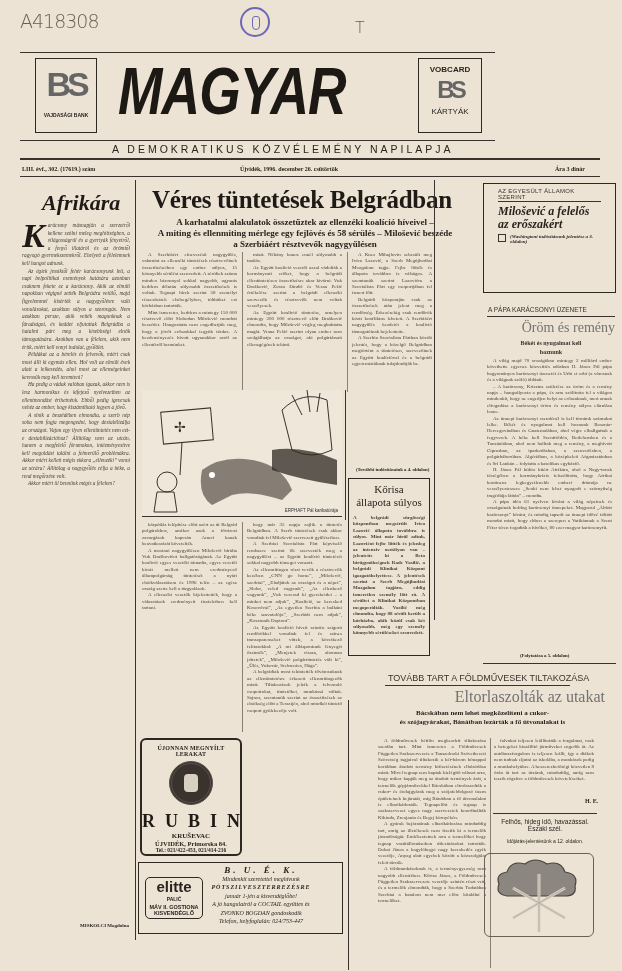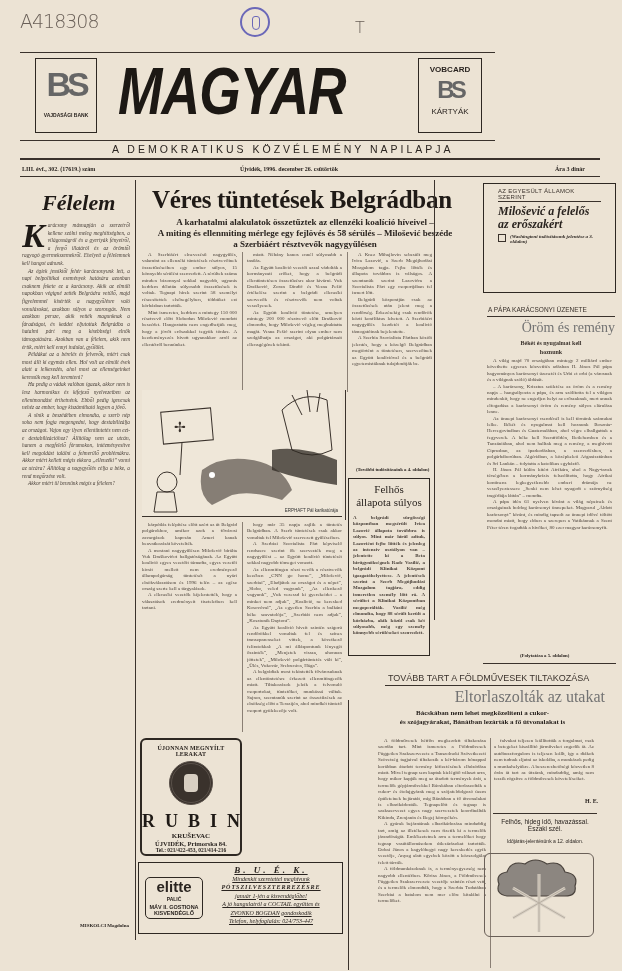--- a/index.html
+++ b/index.html
@@ -58,21 +58,21 @@
 </div>
 <div class="rule" style="left:20px;top:140px;width:475px;height:1px;"></div>
 <div class="abs tagline" style="left:112px;top:143px;">A DEMOKRATIKUS KÖZVÉLEMÉNY NAPILAPJA</div>
 <div class="rule" style="left:20px;top:158px;width:580px;height:2px;"></div>
 
 <div class="abs issueline" style="left:22px;top:166px;">LIII. évf., 302. (17619.) szám</div>
 <div class="abs issueline" style="left:240px;top:166px;">Újvidék, 1996. december 26. csütörtök</div>
 <div class="abs issueline" style="left:555px;top:166px;">Ára 3 dinár</div>
 <div class="rule" style="left:20px;top:176px;width:580px;height:1px;"></div>
 
-<div class="abs h-felelem" style="left:42px;top:190px;">Félelem</div>
+<div class="abs h-felelem" style="left:42px;top:190px;">Afrikára</div>
 <div class="abs txt ital" style="left:22px;top:222px;width:108px;height:690px;font-size:5.3px;line-height:7.6px;">
   <span class="dropcap">K</span>
   <p style="text-indent:0;">arácsony másnapján a szerzetről kellene szólni meleg meghittségben, a világosságról és a gyertyák fényeiről, a fenyő illatáról és az örömtől ragyogó gyermekszemekről. Ehelyett a félelemnek kell hangot adnunk.</p>
   <p>Az égiek jessiktől fehér karácsonyunk lett, a napi belpolitikai események hatására azonban csaknem fekete ez a karácsony. Akik az elmúlt napokban végigné zették Belgrádra vetülő, majd figyelemmel kísérték a nagygyűlésre való vonulásokat, azokban súlyos a szorongás. Nem azokban persze, akik vették magunknak a fáradságot, és keddet eljutottak Belgrádba a hatalmi párt meg a kisebbségi elnök támogatására. Azokban van a félelem, akik nem értik, miért kell ennyi indulat, gyűlölet.</p>
   <p>Példákat az a bérelés és felvevők, miért csak most állt ki egymás ellen. Hol volt az elmúlt évek alatt a lelkesedés, ahol most az ellenségeinket keressük meg kell teremteni?</p>
   <p>Ha pedig a vádak valóban igazak, akkor nem is lesz harmonikus és kifejező nyelvezetben az ellentmondást érthetnénk. Ebből pedig igencsak nehéz az ember, hogy kiszámítható legyen a jövő.</p>
   <p>A slnik a beszédében elmondta, a szerb nép soha nem fogja megengedni, hogy destabilizálja az országot. Vajon egy ilyen ellentüntetés nem ezt-e destabilizációhoz? Állítólag nem az utcán, hanem a megfelelő fórumokon, intézményesítve kell megoldást találni a felmerülő problémákra. Akkor miért kellett mégis ekkora „ellenzéki” vonni az utcára? Állítólag a nagygyűlés célja a béke, a rend megőrzése volt.</p>
   <p>Akkor miért ül bennünk mégis a félelem?</p>
 </div>
 <div class="abs" style="left:80px;top:923px;font-size:5px;font-weight:bold;">MISKOLCI Magdolna</div>
@@ -130,21 +130,21 @@
 <div class="abs txt" style="left:247px;top:522px;width:95px;height:330px;">
   <p>hogy már 35 napja zajlik a tüntetés Belgrádban. A Szerb tüntetések csak akkor vonultak fel Milošević szervezett gyűléseiben.</p>
   <p>A Szerbiai Szocialista Párt képviselő rendszere szerint ők szervezték meg a nagygyűlést – az Együtt koalíció tüntetését sokkal nagyobb tömeget vonzott.</p>
   <p>Az ellenmitingen részt vevők a résztvevők kezében „CNN go home”, „Milošević, szerbiai”, „Eladjátok az országot és a népet”, „Slobo, veled vagyunk”, „Az ellenkező vagyunk”, „Vuk vezessd ki gyerekeidet – a minket nem adjuk”, „Koalíció, ne keresked Kosovóval”, „Az egyetlen Szerbia a balkáni béke szavatolója”, „Szerbiát nem adjuk”, „Kosztunik Daytont”.</p>
   <p>Az Együtt koalíció híveit szintén szigorú rendőrökkel vonultak fel és színes transzparenseket vittek, a következő feliratokkal: „A mi álláspontunk lényegét őszinték”, „Menjetek vissza, ahonnan jöttetek”, „Milošević polgártüntetés vált ki”, „Ülés, Vukovár, Srebrenica, Hága”.</p>
   <p>A belgrádiak most tekintették fővárosuknak az ellentüntetésre érkezett ellenmitingezők miatt. Tiltakozások jelzik a felvonuló csoportokat, tüntetőket, munkássá váltak. Sajnos, szemtanúk szerint az összetűzések az elnökség előtt a Terazijén, ahol mindkét tüntető csoport gyülekezője volt.</p>
 </div>
 
 <div class="abs box" style="left:348px;top:478px;width:82px;height:178px;padding:4px;">
   <div style="font-size:11px;text-align:center;line-height:13px;color:#2a2420;">
-    <div>Felhős</div>
+    <div>Kőrisa</div>
     <div>állapota súlyos</div>
   </div>
   <div class="txt" style="font-weight:bold;margin-top:6px;height:125px;">A belgrádi sürgősségi központban megsérült Ivica Lazović állapota továbbra is súlyos. Mint már hírül adtuk, Lazovićot fejbe lőtték és jelenleg az intenzív osztályon van – jelentette ki a Beta hírügynökségnek Rade Vasilić, a belgrádi Klinikai Központ igazgatóhelyettese. A jelentések szerint a Szerb Megújhodási Mozgalom tagjára, eddig ismeretlen személy lőtt rá. A sérültet a Klinikai Központban megoperálták. Vasilić még elmondta, hogy 88 sérült került a kórházba, akik közül csak két súlyosabb, még egy személy könnyebb sérüléseket szenvedett.</div>
 </div>
 
 <div class="rule" style="left:434px;top:180px;width:1px;height:440px;"></div>
 
 <div class="abs box" style="left:483px;top:183px;width:133px;height:110px;padding:4px 14px;">
   <div class="kicker" style="border-bottom:1px solid #3a322c;padding-bottom:1px;">AZ EGYESÜLT ÁLLAMOK SZERINT</div>
   <div class="side-h" style="margin-top:3px;">
@@ -223,21 +223,21 @@
   <div class="bold-c" style="font-size:5.5px;">Tel.: 021/422-453, 021/414-216</div>
 </div>
 
 <div class="abs box" style="left:138px;top:862px;width:205px;height:72px;">
   <div class="abs" style="left:6px;top:14px;width:56px;height:40px;border:1.5px solid #2e2822;border-radius:5px;text-align:center;">
     <div style="font-family:'Liberation Sans',sans-serif;font-weight:900;font-size:15px;line-height:11px;margin-top:-7px;background:#ece3d4;display:inline-block;padding:0 2px;">elitte</div>
     <div style="font-family:'Liberation Sans',sans-serif;font-weight:900;font-size:5px;">PALIĆ</div>
     <div style="font-family:'Liberation Sans',sans-serif;font-weight:900;font-size:5.5px;margin-top:2px;">MÁV II. GOSTIONA</div>
     <div style="font-family:'Liberation Sans',sans-serif;font-weight:900;font-size:5.5px;">KISVENDÉGLŐ</div>
   </div>
-  <div class="abs buek" style="left:62px;top:3px;width:140px;text-decoration:underline;">
+  <div class="abs buek" style="left:52px;top:3px;width:140px;">
     <div style="font-size:9px;font-weight:bold;letter-spacing:3px;">B. U. É. K.</div>
     <div>Mindenkit szeretettel meghívunk</div>
     <div style="font-weight:bold;letter-spacing:1px;">PÓTSZILVESZTERREZÉSRE</div>
     <div>január 1-jén a kisvendéglőbe!</div>
     <div>A jó hangulatról a COCTAIL együttes és</div>
     <div>ZVONKO BOGDAN gondoskodik</div>
     <div>Telefon, helyfoglalás: 024/753-447</div>
   </div>
 </div>
 

